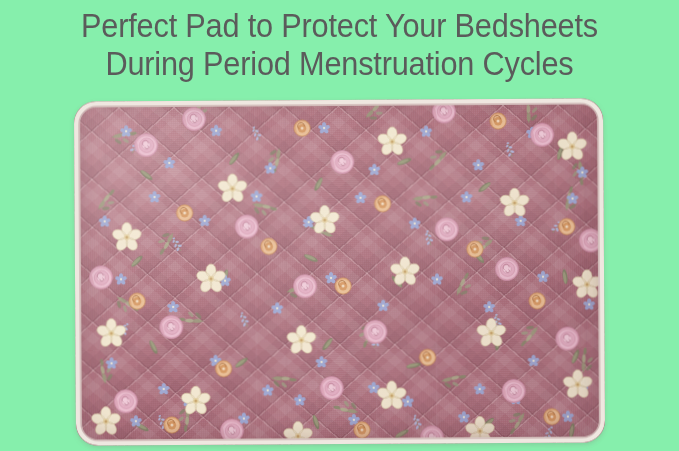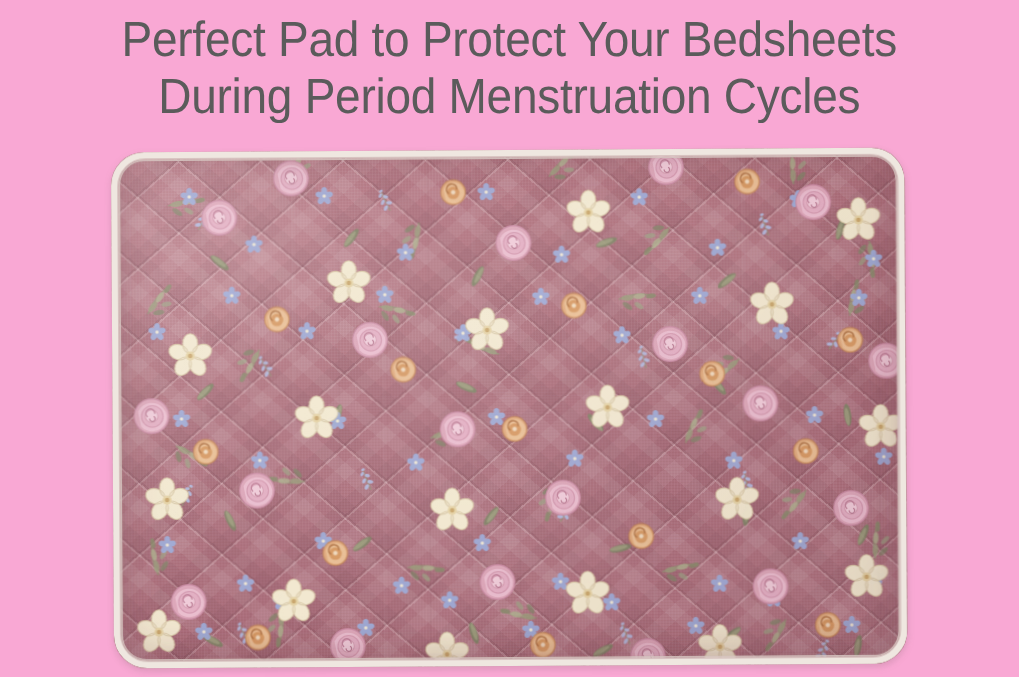--- a/index.html
+++ b/index.html
@@ -3,21 +3,21 @@
 <meta charset="utf-8">
 <style>
   html,body{margin:0;padding:0;}
   body{
     width:679px;height:451px;
     background:#ffffff;
     font-family:"Liberation Sans", sans-serif;
     overflow:hidden;
     position:relative;
   }
-  #stage{position:absolute;inset:0;background:#f9a8d4;}
+  #stage{position:absolute;inset:0;background:#86efac;}
 
   
   .heading{
     position:absolute;left:0;top:0;width:679px;
     text-align:center;
     color:#5b5b5b;
     font-family:"Liberation Sans", sans-serif;
     font-size:33px;
     line-height:38px;
     font-weight:400;

